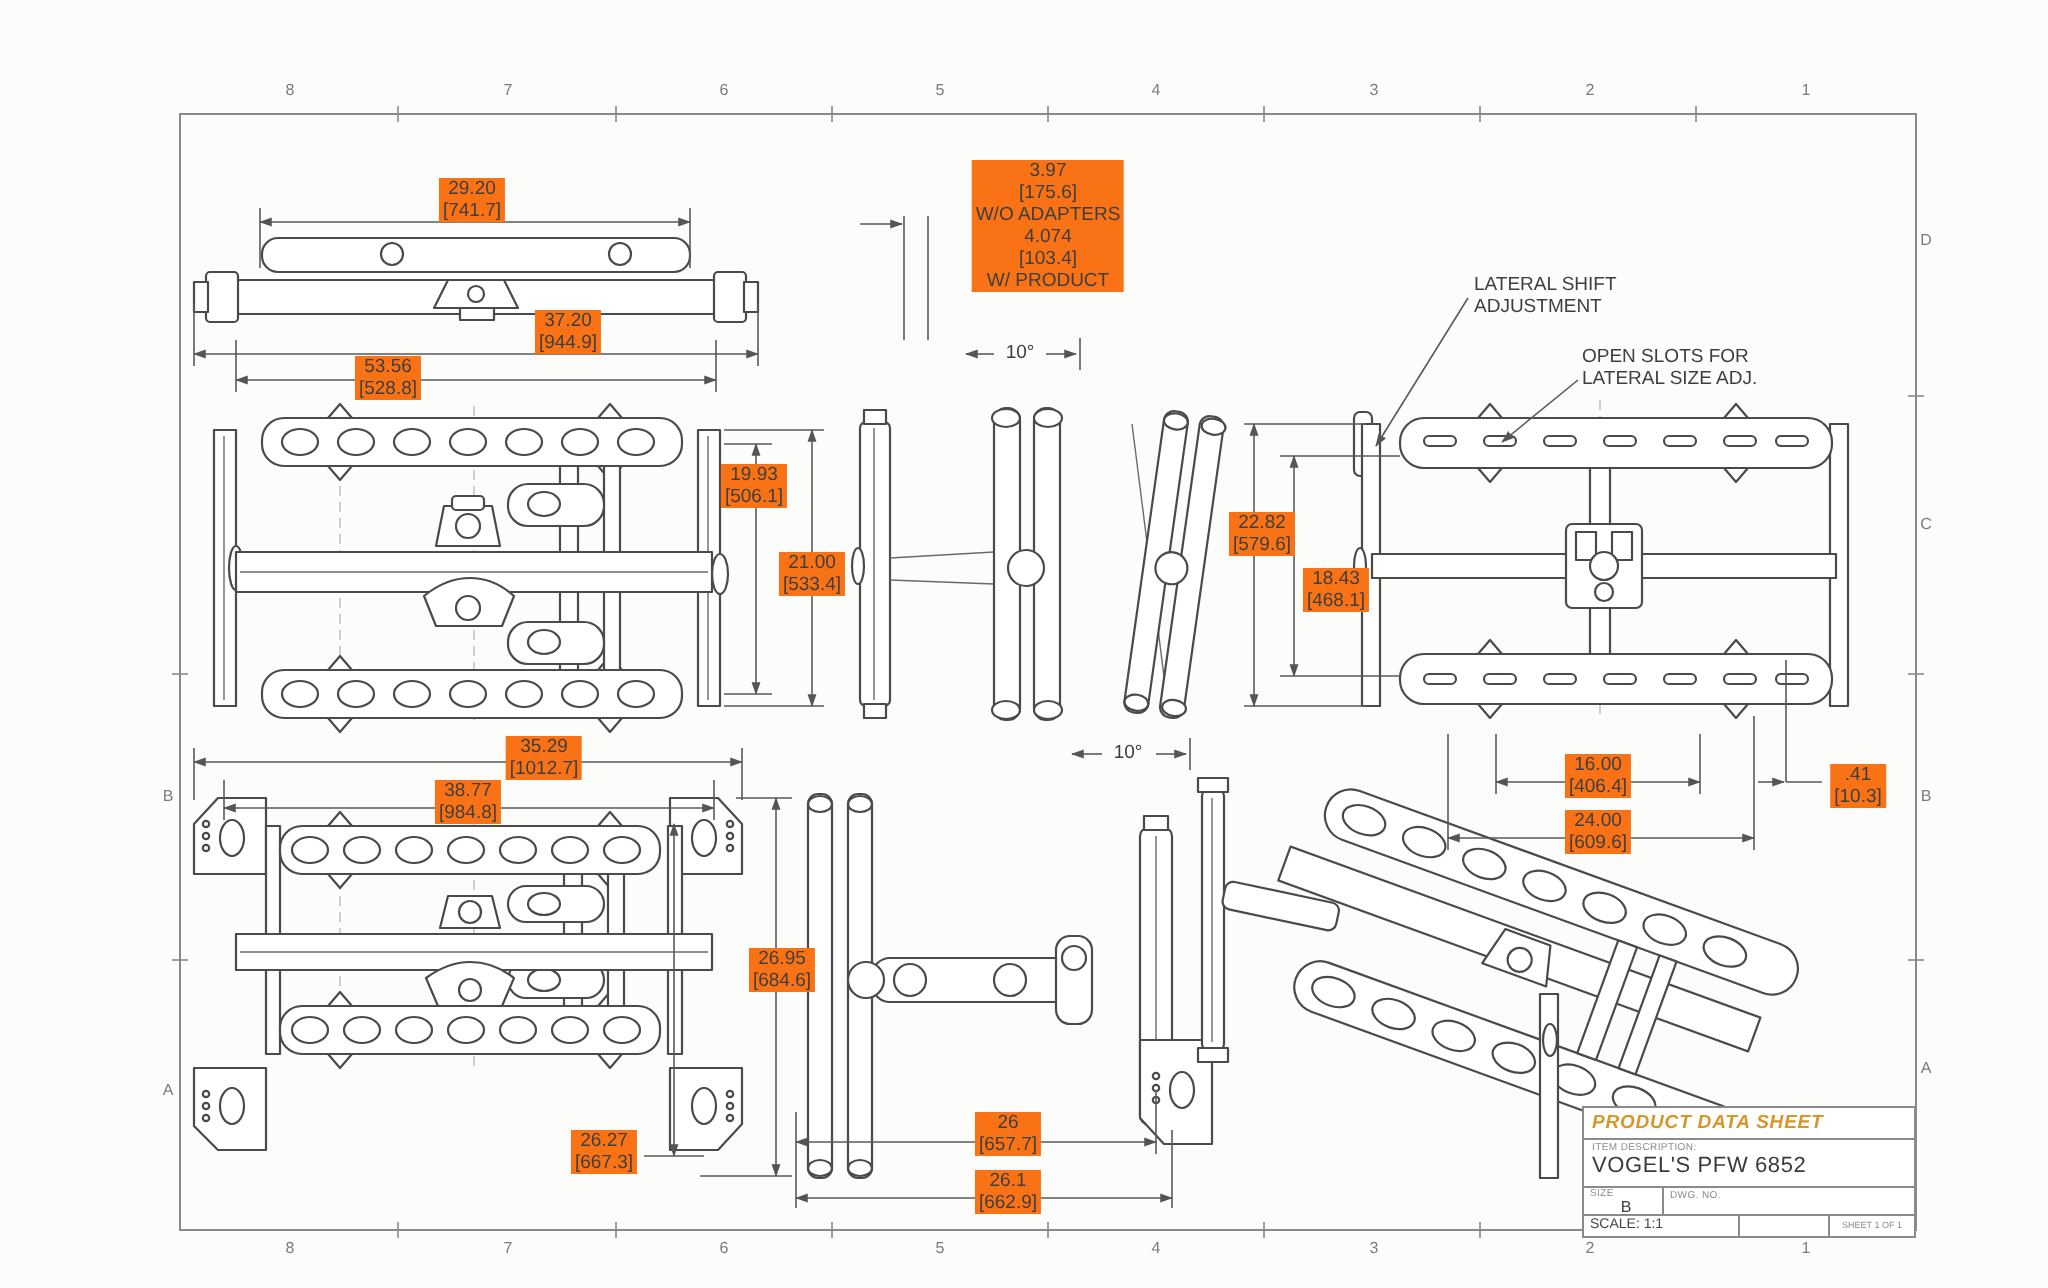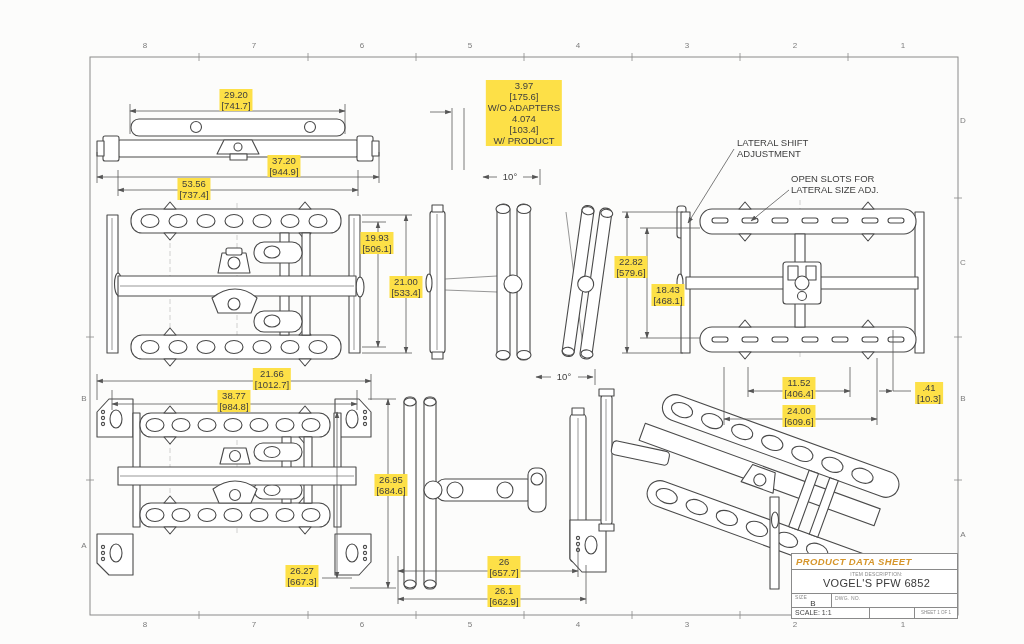--- a/index.html
+++ b/index.html
@@ -6,31 +6,31 @@
   #page{position:relative;width:1024px;height:644px;background:#fcfcfb;overflow:hidden;
         font-family:"Liberation Sans",sans-serif;}
   svg{position:absolute;left:0;top:0;}
   .part{fill:#ffffff;stroke:#4a4a4a;stroke-width:1.1;stroke-linejoin:round;}
   .thin{fill:none;stroke:#6a6a6a;stroke-width:.7;}
   .dl{stroke:#5a5a5a;stroke-width:.8;fill:none;}
   .cl{stroke:#bdbdbd;stroke-width:.7;stroke-dasharray:5 3;fill:none;}
   .frame{fill:none;stroke:#8a8a8a;stroke-width:1;}
   .tick{stroke:#8a8a8a;stroke-width:.8;}
   .dim{position:absolute;transform:translateX(-50%);text-align:center;font-size:9.5px;
-       line-height:11px;color:#3e3e3e;background:#fde047;padding:0 2px;white-space:nowrap;}
+       line-height:11px;color:#3e3e3e;background:#f97316;padding:0 2px;white-space:nowrap;}
   .dim1{position:absolute;transform:translateX(-50%);font-size:9.5px;line-height:11px;
        color:#3e3e3e;background:#fcfcfb;padding:0 2px;white-space:nowrap;}
   .note{position:absolute;font-size:9.5px;line-height:10.5px;color:#3e3e3e;white-space:nowrap;}
   .zone{position:absolute;transform:translate(-50%,-50%);font-size:8px;color:#7c7c7c;}
   
   .tb{position:absolute;left:791px;top:553px;width:167px;height:66px;background:#fff;
       border:1px solid #8a8a8a;box-sizing:border-box;color:#444;}
   .tb-r1{height:16px;line-height:16px;padding-left:4px;font-size:9.5px;letter-spacing:.4px;
          border-bottom:1px solid #8a8a8a;box-sizing:border-box;font-weight:bold;font-style:italic;}
-  .tb-r2{height:24px;border-bottom:1px solid #8a8a8a;box-sizing:border-box;padding:1px 0 0 4px;text-align:center;}
+  .tb-r2{height:24px;border-bottom:1px solid #8a8a8a;box-sizing:border-box;padding:1px 0 0 4px;}
   .tb-lab{font-size:5px;color:#8a8a8a;letter-spacing:.2px;}
   .tb-val{font-size:11px;color:#3a3a3a;letter-spacing:.3px;}
   .tb-r3{height:14px;border-bottom:1px solid #8a8a8a;box-sizing:border-box;display:flex;}
   .tb-size{width:40px;border-right:1px solid #8a8a8a;box-sizing:border-box;padding-left:3px;}
   .tb-sizeval{font-size:8px;color:#3a3a3a;text-align:center;line-height:7px;}
   .tb-dwg{flex:1;padding:1px 0 0 3px;}
   .tb-r4{height:10px;display:flex;}
   .tb-scale{width:78px;border-right:1px solid #8a8a8a;box-sizing:border-box;font-size:7px;
             line-height:10px;padding-left:3px;}
   .tb-mid{width:45px;border-right:1px solid #8a8a8a;box-sizing:border-box;}
@@ -417,21 +417,21 @@
 <div class="dim" style="left:236px;top:89px">
   <div>29.20</div>
   <div>[741.7]</div>
 </div>
 <div class="dim" style="left:284px;top:155px">
   <div>37.20</div>
   <div>[944.9]</div>
 </div>
 <div class="dim" style="left:194px;top:178px">
   <div>53.56</div>
-  <div>[737.4]</div>
+  <div>[528.8]</div>
 </div>
 <div class="dim" style="left:524px;top:80px">
   <div>3.97</div>
   <div>[175.6]</div>
   <div>W/O ADAPTERS</div>
   <div>4.074</div>
   <div>[103.4]</div>
   <div>W/ PRODUCT</div>
 </div>
 <div class="dim1" style="left:510px;top:171px">10°</div>
@@ -454,33 +454,33 @@
 </div>
 <div class="dim" style="left:377px;top:232px">
   <div>19.93</div>
   <div>[506.1]</div>
 </div>
 <div class="dim" style="left:406px;top:276px">
   <div>21.00</div>
   <div>[533.4]</div>
 </div>
 <div class="dim" style="left:799px;top:377px">
-  <div>11.52</div>
+  <div>16.00</div>
   <div>[406.4]</div>
 </div>
 <div class="dim" style="left:799px;top:405px">
   <div>24.00</div>
   <div>[609.6]</div>
 </div>
 <div class="dim" style="left:929px;top:382px">
   <div>.41</div>
   <div>[10.3]</div>
 </div>
 <div class="dim" style="left:272px;top:368px">
-  <div>21.66</div>
+  <div>35.29</div>
   <div>[1012.7]</div>
 </div>
 <div class="dim" style="left:234px;top:390px">
   <div>38.77</div>
   <div>[984.8]</div>
 </div>
 <div class="dim" style="left:391px;top:474px">
   <div>26.95</div>
   <div>[684.6]</div>
 </div>

